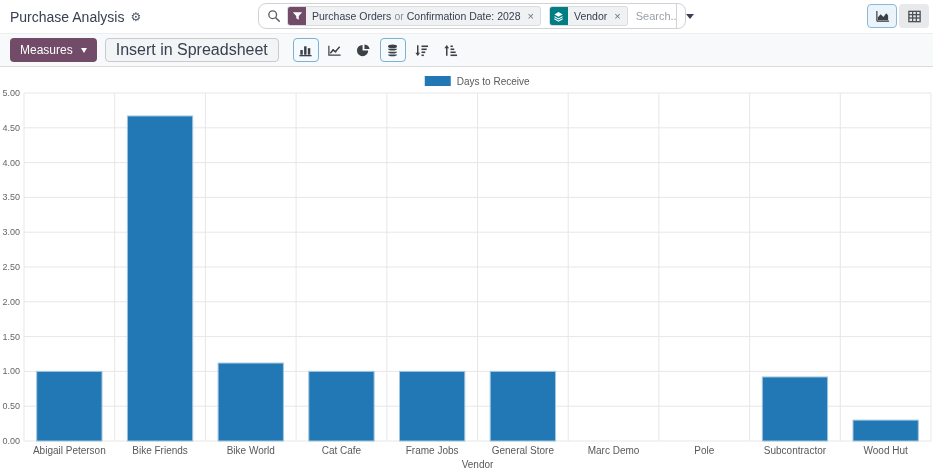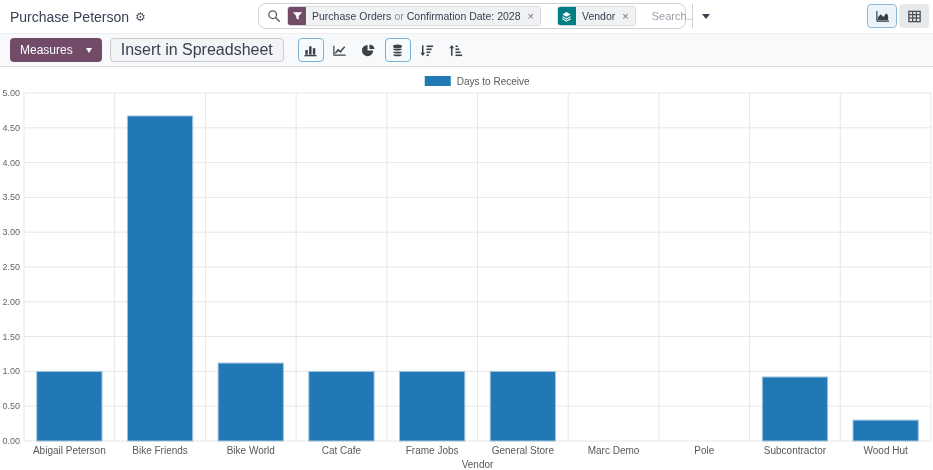--- a/index.html
+++ b/index.html
@@ -11,21 +11,21 @@
   .page-title-wrap { position:absolute; left:10px; top:0; height:33px;
                      display:flex; align-items:center; gap:6px; }
   .page-title { font-size:14px; color:#374151; }
   .gear { font-size:12px; color:#4b5563; cursor:pointer; line-height:1; }
 
   .search-bar { position:absolute; left:258px; top:3px; width:428px; height:26px;
                 border:1px solid #d0d2d6; border-radius:8px; background:#fff;
                 display:flex; align-items:center; padding-left:8px; }
   .search-icon { width:14px; height:14px; flex:none; margin-right:6px; }
   .facet { display:flex; align-items:stretch; height:20px; background:#f0f1f3;
-           border:1px solid #d9dbde; border-radius:3px; margin-right:16px; flex:none;
+           border:1px solid #d9dbde; border-radius:3px; margin-right:8px; flex:none;
            overflow:hidden; }
   .facet-icon { width:18px; display:flex; align-items:center; justify-content:center; flex:none; }
   .facet-icon.filter { background:#714B67; }
   .facet-icon.groupby { background:#017e84; }
   .facet-icon svg { width:11px; height:11px; }
   .facet-label { display:flex; align-items:center; gap:3px; padding:0 6px;
                  font-size:10.5px; color:#374151; white-space:nowrap; }
   .facet-conj { color:#8a8f98; }
   .facet-x { display:flex; align-items:center; padding:0 6px 0 1px; color:#6b7280;
              font-size:11px; cursor:pointer; }
@@ -42,21 +42,21 @@
   .vs-btn { width:30px; height:24px; display:flex; align-items:center; justify-content:center;
             border-radius:4px; cursor:pointer; border:1px solid transparent; background:#e8e9eb; }
   .vs-btn.active { background:#eaf4fa; border-color:#8cbad6; }
   .vs-btn svg { width:15px; height:15px; }
 
   
   .toolbar { height:34px; background:#f8f9fa; border-top:1px solid #eceeef;
              border-bottom:1px solid #dadde0; display:flex; align-items:center;
              padding-left:10px; gap:8px; }
   .btn-measures { height:24px; background:#714B67; color:#fff; border:none; border-radius:4px;
-                  font-size:12px; padding:0 10px; display:flex; align-items:center; gap:13px;
+                  font-size:12px; padding:0 10px; display:flex; align-items:center; gap:8px;
                   cursor:pointer; font-family:"Liberation Sans", sans-serif; }
   .btn-measures .caret { border-top-color:#fff; border-left-width:3.5px; border-right-width:3.5px; }
   .btn-insert { height:24px; background:#f3f4f5; color:#374151; border:1px solid #c8cacd;
                 border-radius:4px; font-size:16px; padding:0 10px; cursor:pointer;
                 font-family:"Liberation Sans", sans-serif; }
   .icon-row { display:flex; gap:3px; margin-left:6px; }
   .icon-btn { width:26px; height:24px; display:flex; align-items:center; justify-content:center;
               border-radius:4px; border:1px solid transparent; background:transparent; cursor:pointer; }
   .icon-btn.active { border-color:#7cb1d2; background:#f4fafd; }
   .icon-btn svg { width:15px; height:15px; }
@@ -66,21 +66,21 @@
   .ytick { font:9px "Liberation Sans", sans-serif; fill:#666; }
   .xtick { font:10px "Liberation Sans", sans-serif; fill:#595959; }
   .legend-text { font:10px "Liberation Sans", sans-serif; fill:#595959; }
   .axis-title { font:10px "Liberation Sans", sans-serif; fill:#595959; }
 </style>
 </head>
 <body>
 
 <div class="header">
   <div class="page-title-wrap">
-    <span class="page-title">Purchase Peterson</span>
+    <span class="page-title">Purchase Analysis</span>
     <span class="gear">⚙</span>
   </div>
 
   <div class="search-bar">
     <svg class="search-icon" viewBox="0 0 16 16">
       <circle cx="6.5" cy="6.5" r="4.4" fill="none" stroke="#555b63" stroke-width="1.5"></circle>
       <line x1="10" y1="10" x2="14" y2="14" stroke="#555b63" stroke-width="1.7" stroke-linecap="round"></line>
     </svg>
 
     <div class="facet">

